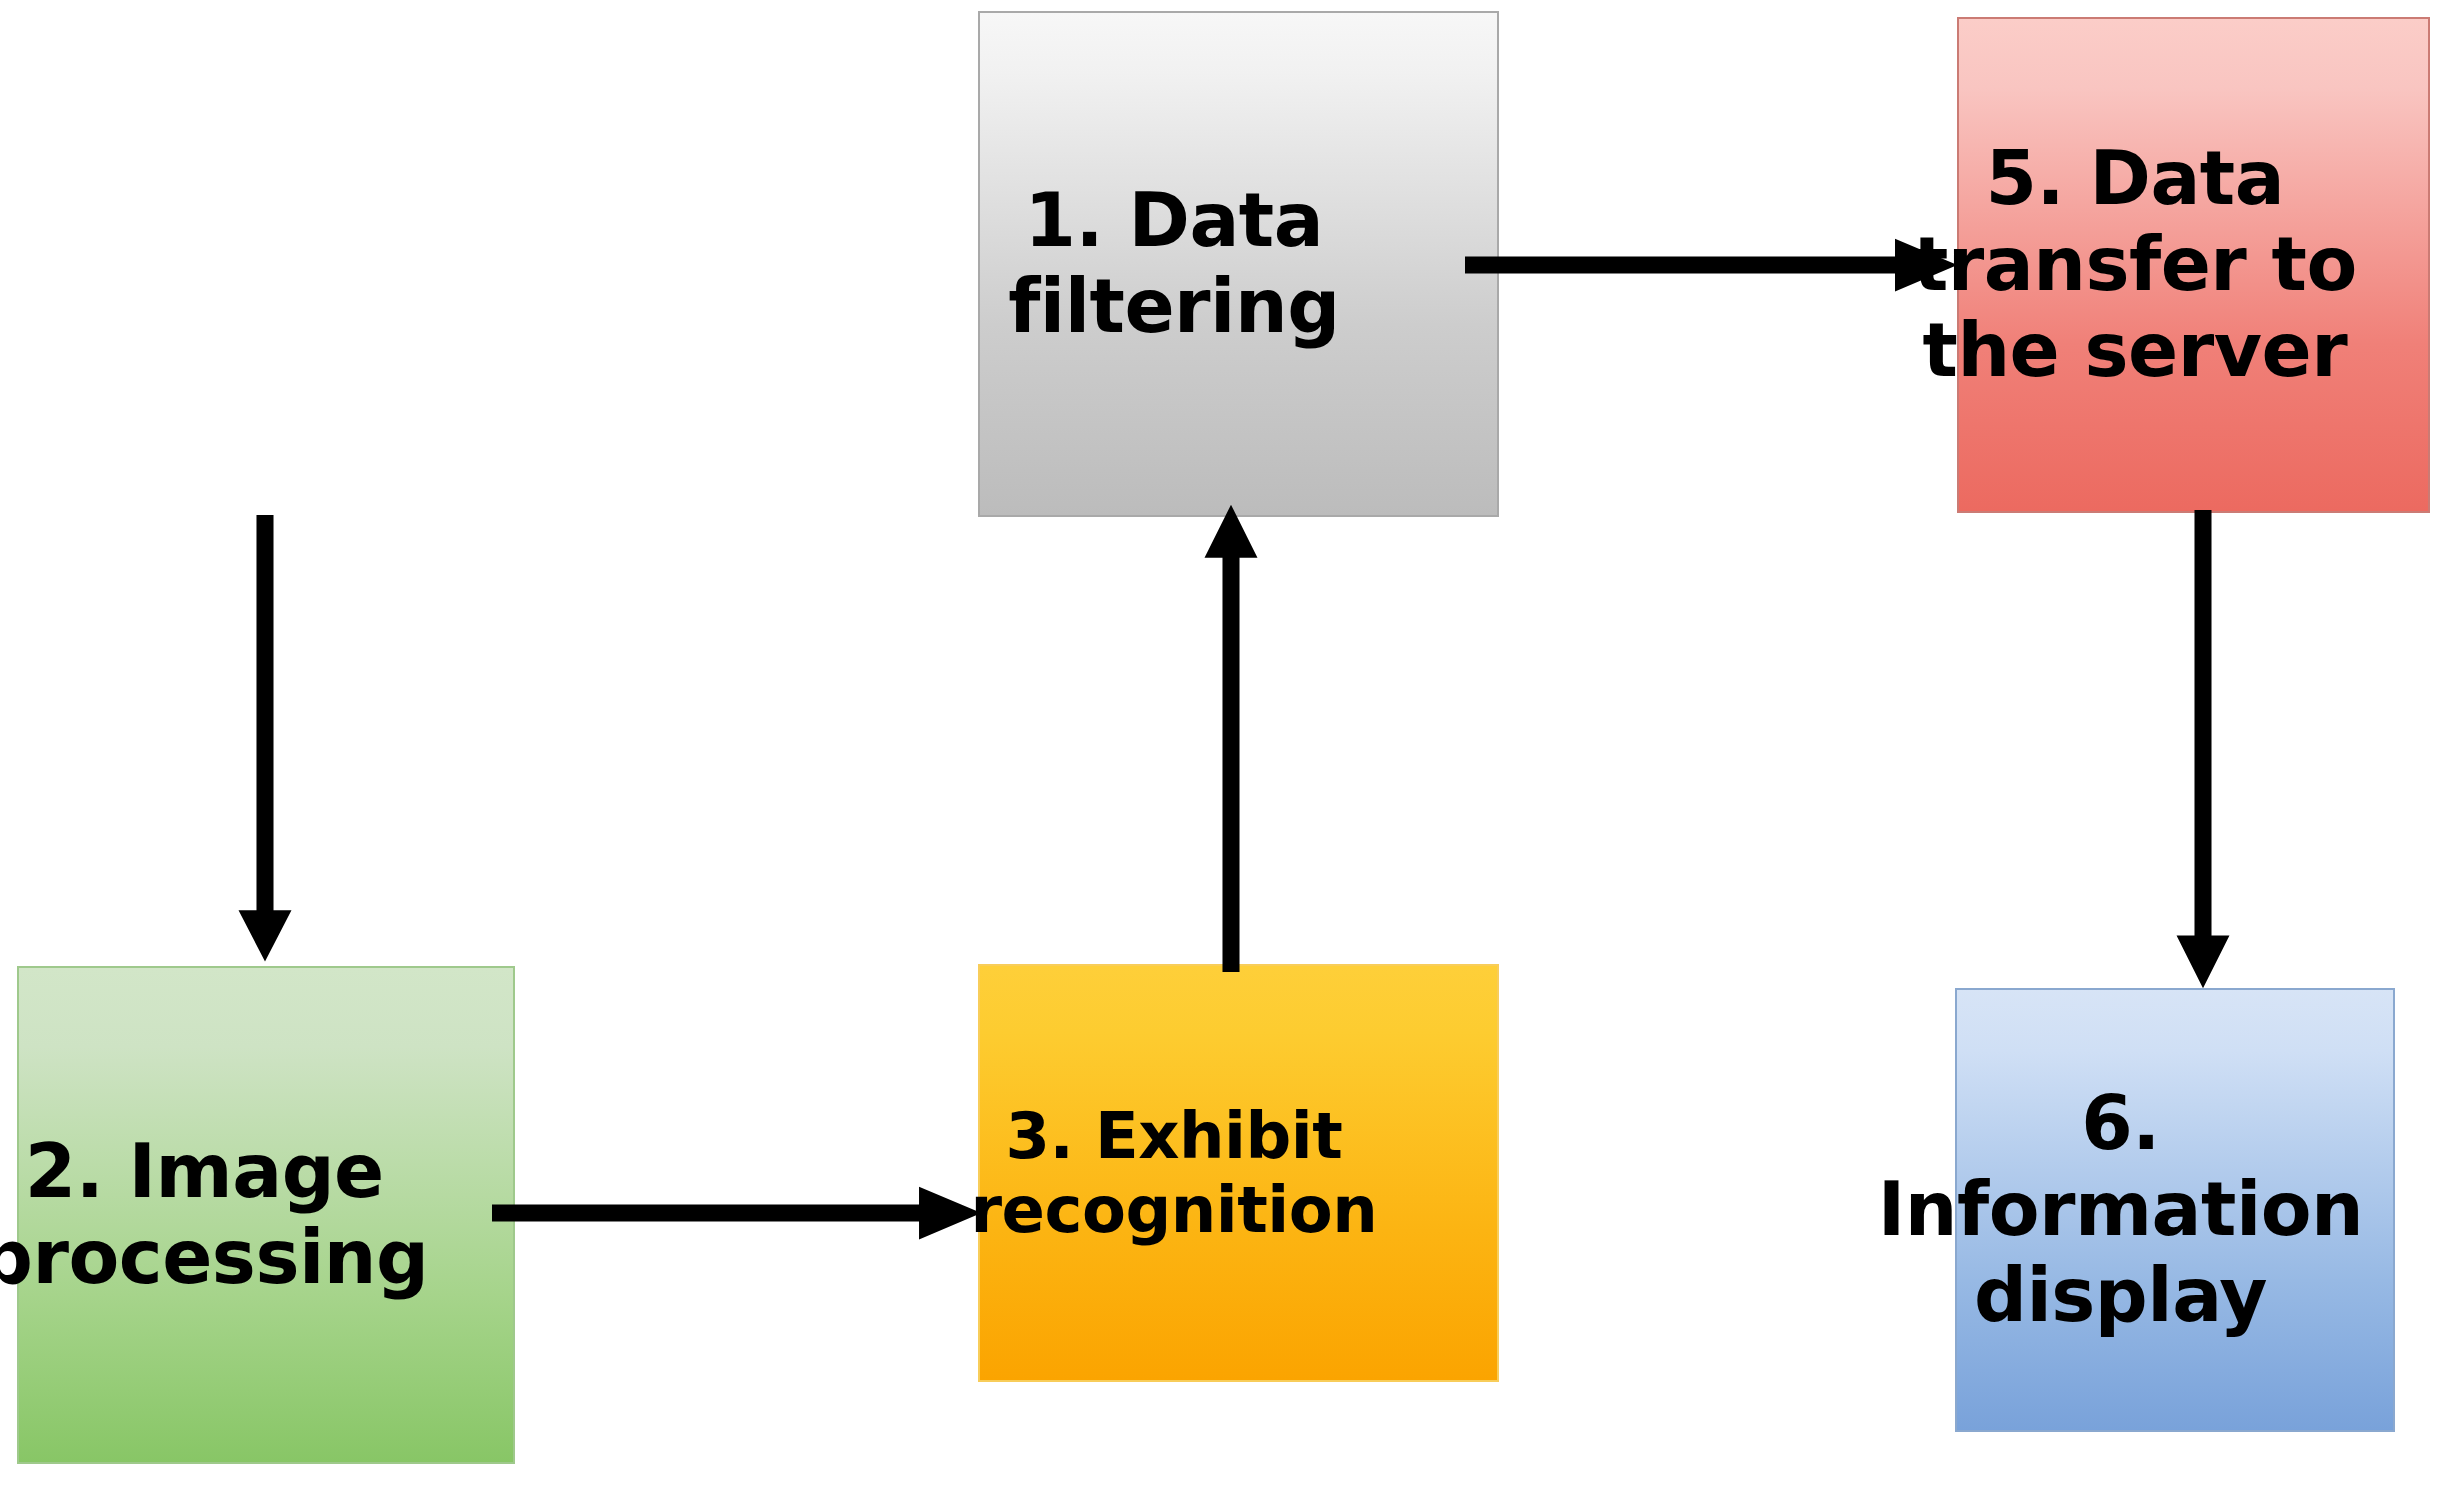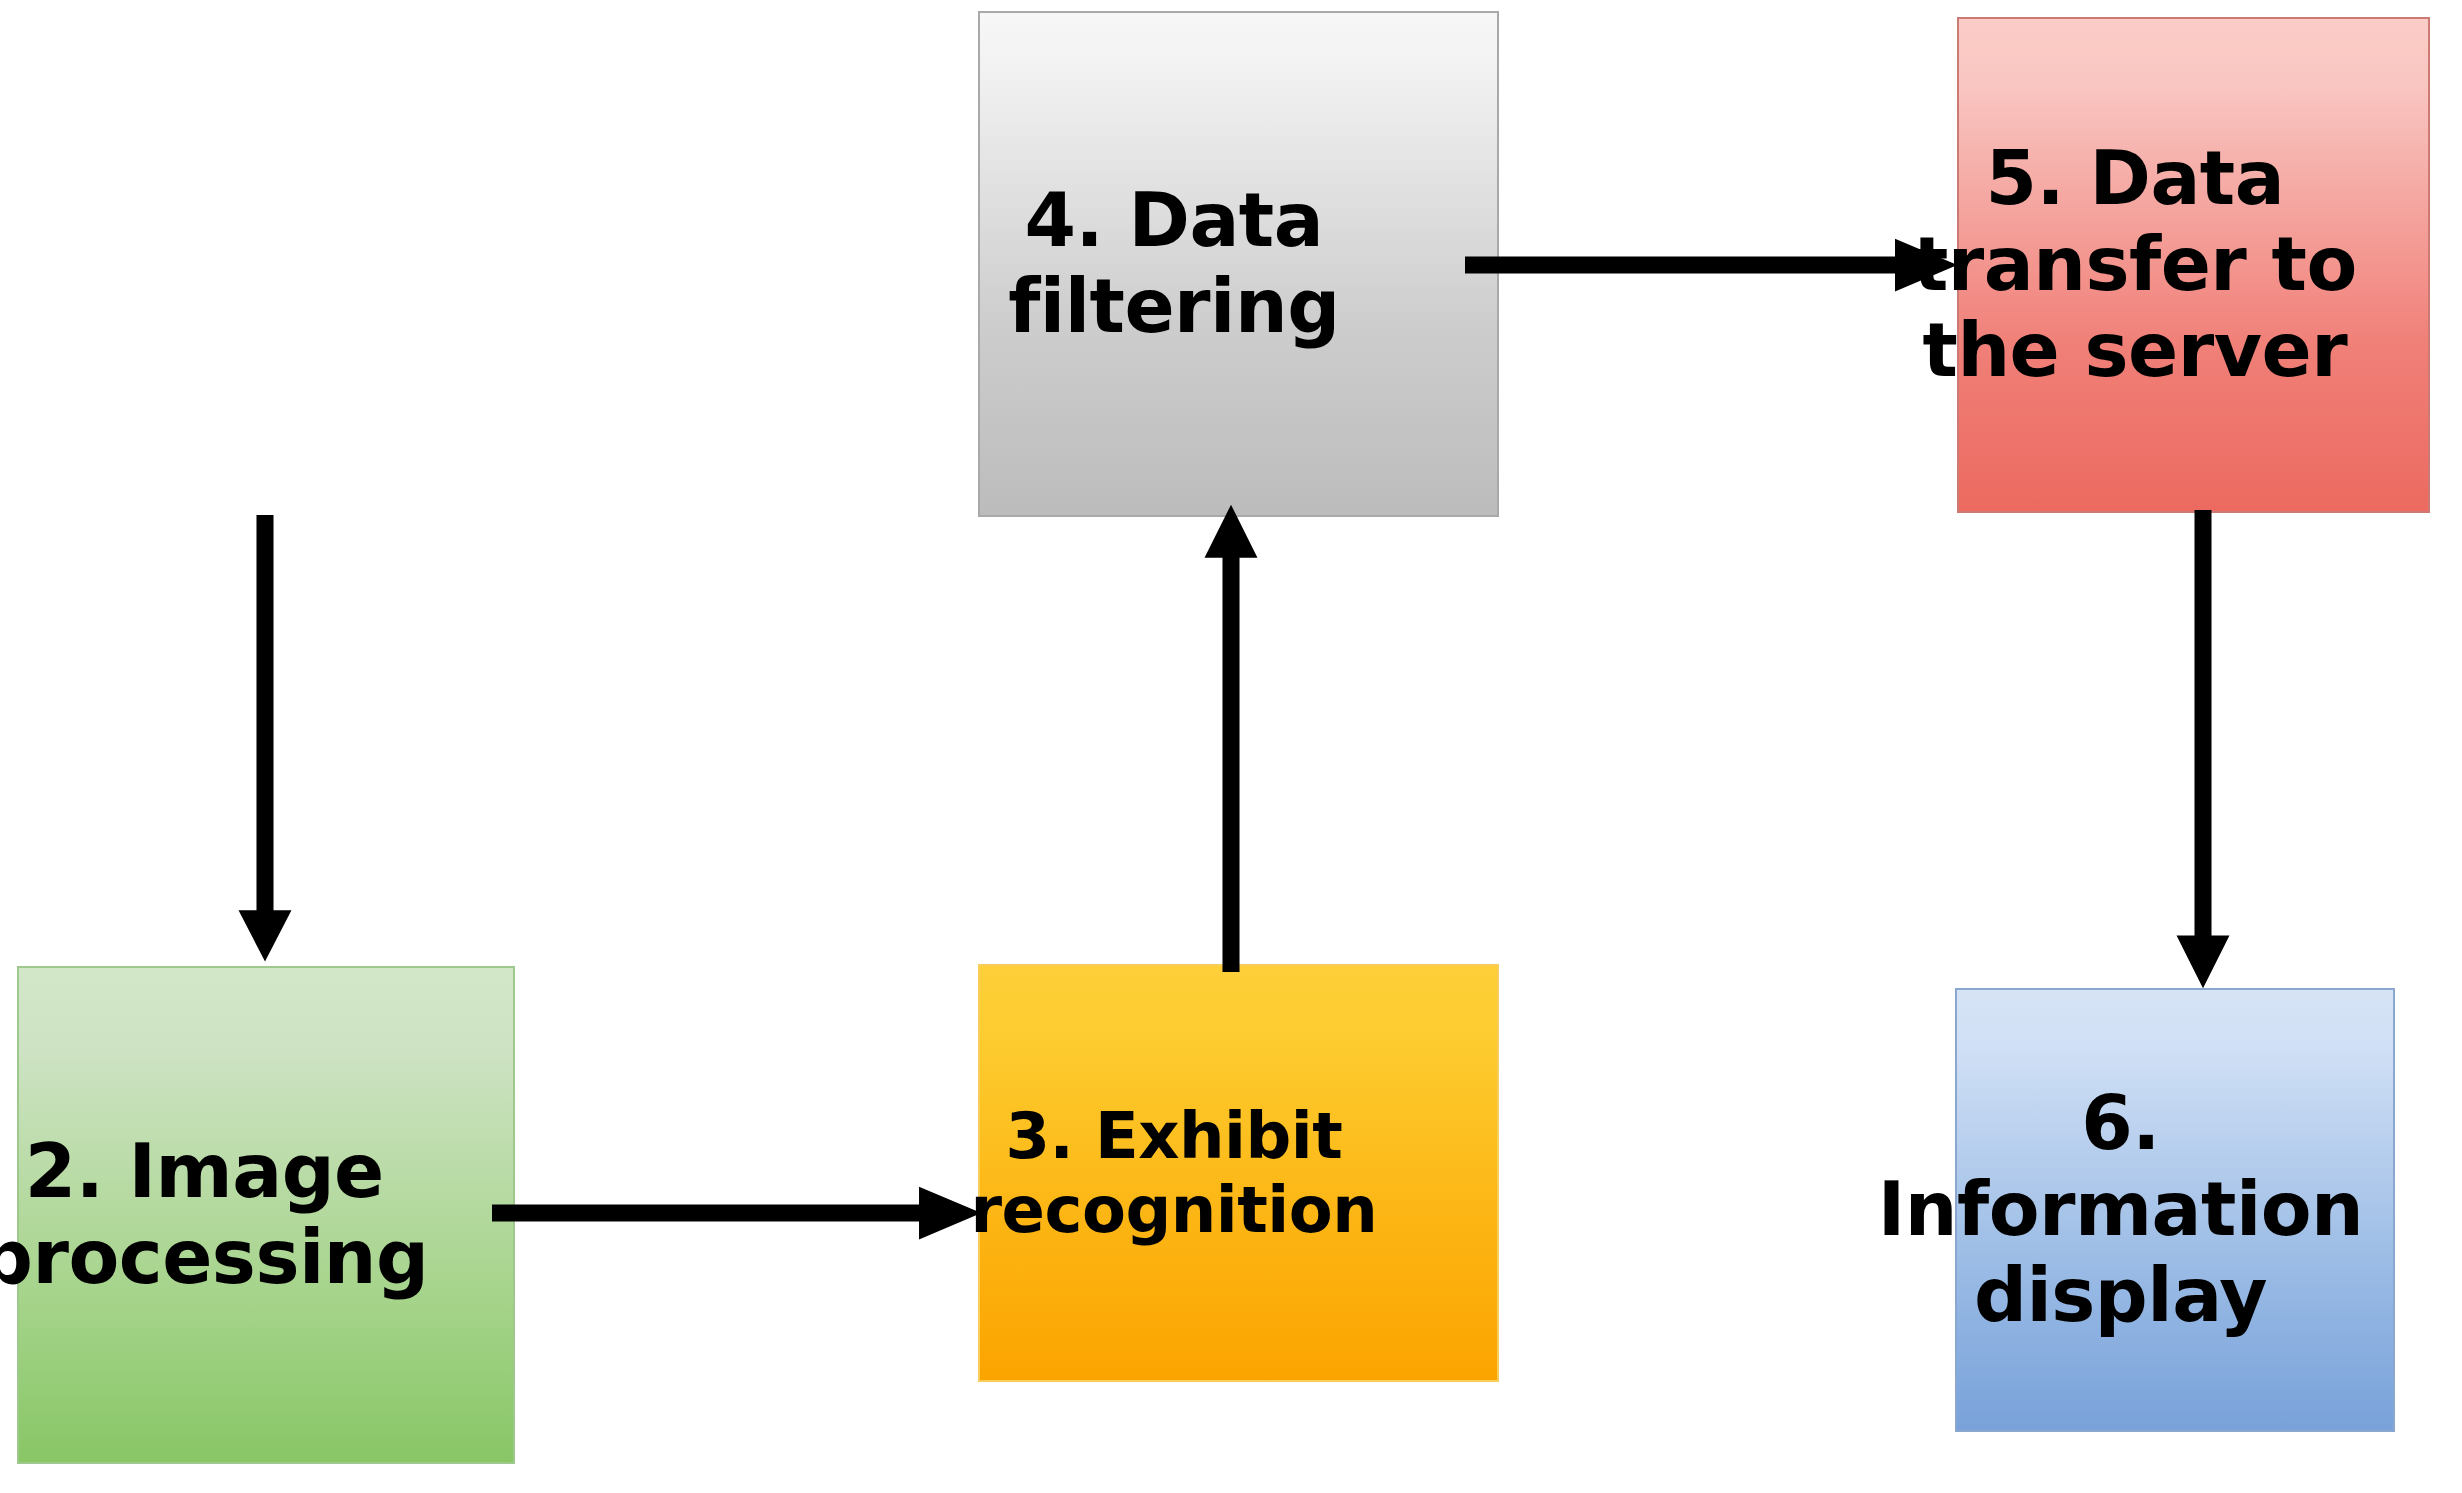--- a/index.html
+++ b/index.html
@@ -95,21 +95,21 @@
     <span class="label">2. Image
 processing</span>
   </div>
 
   <div class="node" id="node-3">
     <span class="label">3. Exhibit
 recognition</span>
   </div>
 
   <div class="node" id="node-4">
-    <span class="label">4. Data
+    <span class="label">1. Data
 filtering</span>
   </div>
 
   <div class="node" id="node-5">
     <span class="label">5. Data
 transfer to
 the server</span>
   </div>
 
   <div class="node" id="node-6">

